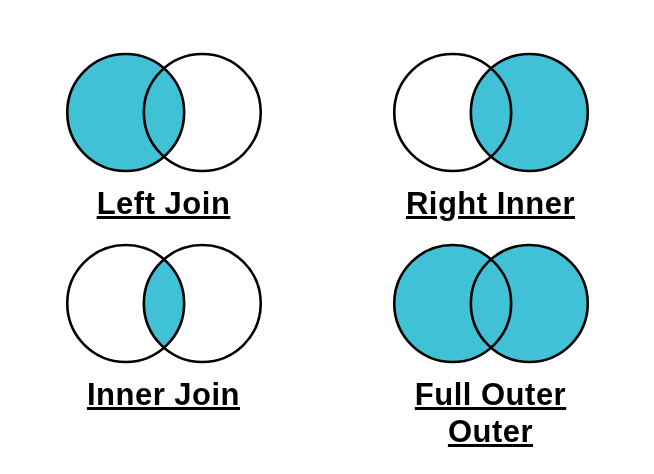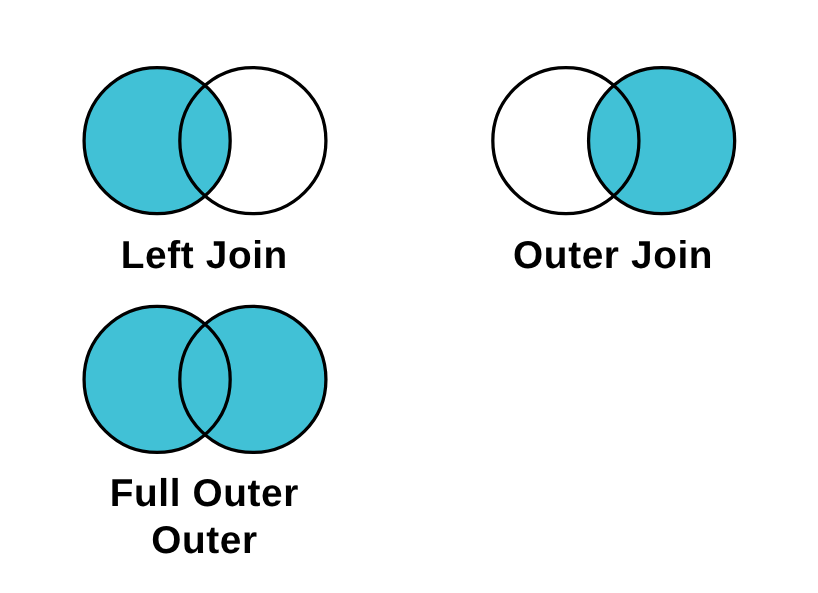--- a/index.html
+++ b/index.html
@@ -16,20 +16,21 @@
   .figure {
     position: relative;
     width: 654px;
     height: 474px;
     background: var(--bg);
     display: grid;
     grid-template-columns: 327px 327px;
     grid-template-rows: 237px 237px;
     overflow: hidden;
     font-family: "Liberation Sans", sans-serif;
+    text-decoration: underline;
   }
   .cell {
     display: flex;
     flex-direction: column;
     align-items: center;
   }
   .cell.row1 { padding-top: 47px; }
   .cell.row2 { padding-top: 1px; }
   .venn {
     width: 242px;
@@ -69,23 +70,34 @@
     </svg>
     <div class="label">Left Join</div>
   </div>
 
   <div class="cell row1">
     <svg class="venn" viewBox="0 0 240 130">
       <circle class="region" cx="158" cy="65" r="58"></circle>
       <circle class="outline" cx="82" cy="65" r="58"></circle>
       <circle class="outline" cx="158" cy="65" r="58"></circle>
     </svg>
-    <div class="label">Outer Join</div>
+    <div class="label">Right Inner</div>
   </div>
 
+  <div class="cell row2">
+    <svg class="venn" viewBox="0 0 240 130">
+      <clipPath id="clip-inner-left">
+        <circle cx="82" cy="65" r="58"></circle>
+      </clipPath>
+      <circle class="region" cx="158" cy="65" r="58" clip-path="url(#clip-inner-left)"></circle>
+      <circle class="outline" cx="82" cy="65" r="58"></circle>
+      <circle class="outline" cx="158" cy="65" r="58"></circle>
+    </svg>
+    <div class="label">Inner Join</div>
+  </div>
 
   <div class="cell row2">
     <svg class="venn" viewBox="0 0 240 130">
       <circle class="region" cx="82" cy="65" r="58"></circle>
       <circle class="region" cx="158" cy="65" r="58"></circle>
       <circle class="outline" cx="82" cy="65" r="58"></circle>
       <circle class="outline" cx="158" cy="65" r="58"></circle>
     </svg>
     <div class="label">Full Outer Outer</div>
   </div>

